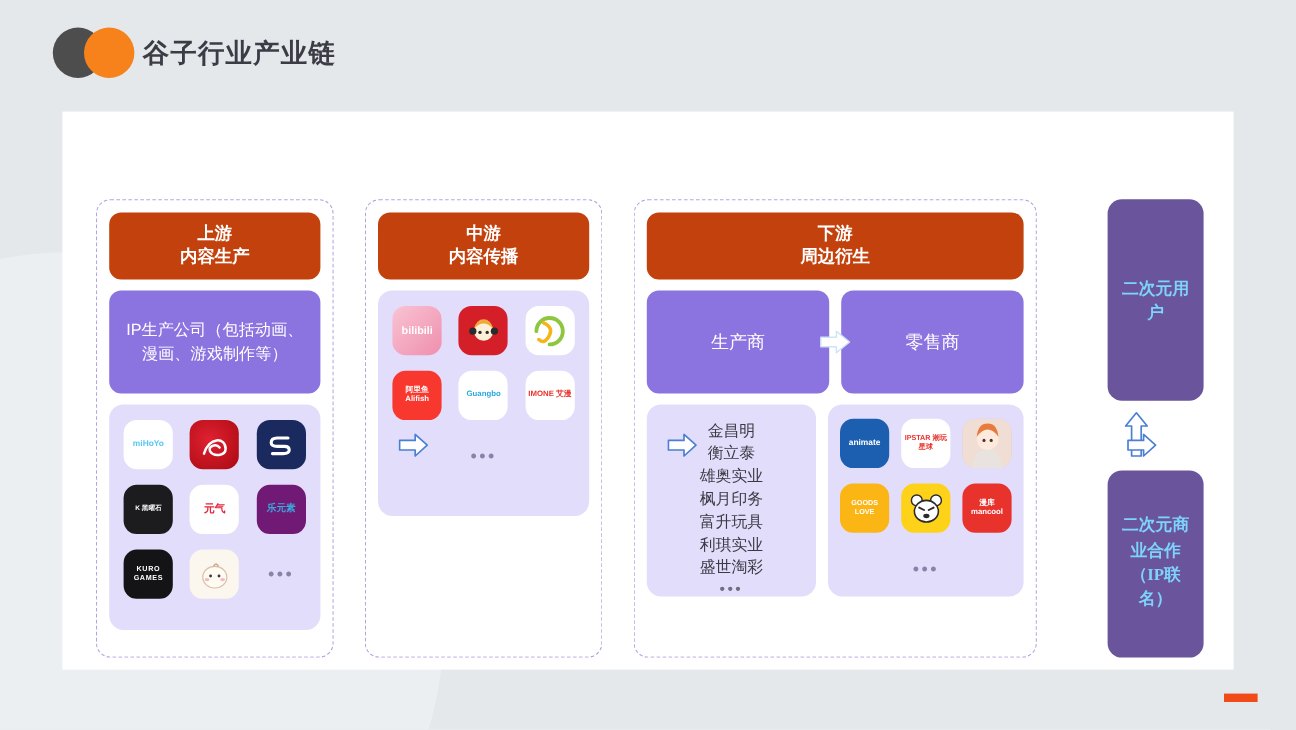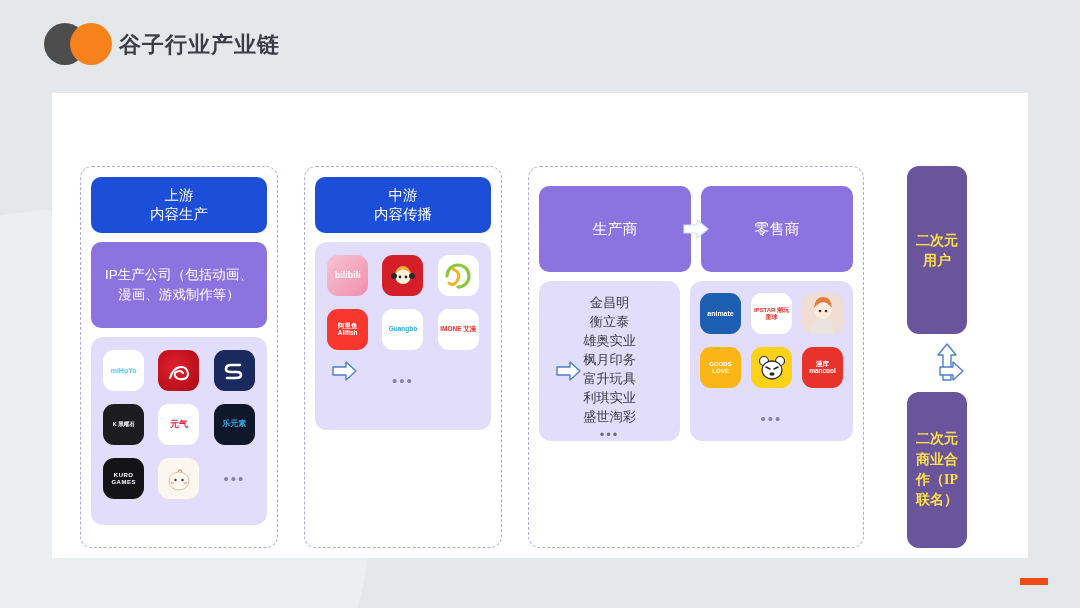--- a/index.html
+++ b/index.html
@@ -62,24 +62,24 @@
     border-radius: 12px;
     background: transparent;
     padding: 10px;
   }
   .col-up    { left: 28px;  top: 73px; width: 198px; height: 382px; }
   .col-mid   { left: 252px; top: 73px; width: 198px; height: 382px; }
   .col-down  { left: 476px; top: 73px; width: 336px; height: 382px; }
 
   .col-header {
     width: 100%; height: 56px; border-radius: 10px;
-    background: #1d4ed8;
+    background: #c2410c;
     display: flex; flex-direction: column;
     align-items: center; justify-content: center;
-    color: #ffffff; font-weight: normal; font-size: 14.5px; line-height: 1.32;
+    color: #ffffff; font-weight: bold; font-size: 14.5px; line-height: 1.32;
   }
 
   .col-desc {
     width: 100%; margin-top: 9px; height: 86px; border-radius: 10px;
     background: #8b73e0;
     display: flex; align-items: center; justify-content: center;
     color: #ffffff; font-size: 13.5px; line-height: 1.5;
     text-align: center; padding: 4px 9px;
   }
 
@@ -124,25 +124,25 @@
     flex: 1; height: 160px; border-radius: 12px; background: #e2ddfa;
     padding: 12px 10px 8px;
   }
   .name-list {
     text-align: center; color: #3a3a44; font-size: 13.2px; line-height: 1.44;
   }
   .name-list .dots { color: #6e6e80; letter-spacing: 2px; font-size: 13px; }
 
   
   .rail-box {
-    position: absolute; width: 60px; border-radius: 12px;
-    background: #6a549c; color: #fde047;
+    position: absolute; width: 80px; border-radius: 12px;
+    background: #6a549c; color: #7dd3fc;
     font-size: 14px; font-weight: bold; line-height: 1.45;
     display: flex; align-items: center; justify-content: center;
-    text-align: center; padding: 6px;
+    text-align: center; padding: 6px; margin-left: 16px;
   }
   .rail-top    { left: 855px; top: 73px;  height: 168px; }
   .rail-bottom { left: 855px; top: 299px; height: 156px; font-family: Liberation Serif, serif; }
   .rail-arrow-up {
     position: absolute; left: 884px; top: 250px;
     width: 22px; height: 38px;
   }
 
   
   .col-arrow { position: absolute; width: 25px; height: 20px; z-index: 6; }
@@ -203,21 +203,21 @@
           </div>
 
           <div class="logo-tile" style="background:#1c1c1e;color:#ffffff;font-size:5.5px;">
             <span class="tile-txt">K 黑曜石</span>
           </div>
 
           <div class="logo-tile" style="background:#ffffff;color:#e3263a;font-size:9px;">
             <span class="tile-txt">元气</span>
           </div>
 
-          <div class="logo-tile" style="background:#0f172a;color:#3aa7dd;font-size:8px;">
+          <div class="logo-tile" style="background:#701a75;color:#3aa7dd;font-size:8px;">
             <span class="tile-txt">乐元素</span>
           </div>
 
           <div class="logo-tile" style="background:#141416;color:#ffffff;font-size:6px;letter-spacing:.5px;">
             <span class="tile-txt">KURO GAMES</span>
           </div>
 
           <div class="logo-tile" style="background:#fbf6ee;">
             <svg width="30" height="30" viewBox="0 0 30 30">
               <ellipse cx="15" cy="17" rx="10" ry="9" fill="#fffaf2" stroke="#d9c0ab" stroke-width="1"></ellipse>
@@ -282,20 +282,24 @@
         </div>
         <div class="ellipsis-row">•••</div>
       </div>
     </div>
 
     <svg class="col-arrow arrow-2" viewBox="0 0 25 20">
       <path d="M1 6 H14 V1 L24 10 L14 19 V14 H1 Z" fill="#ffffff" stroke="#4a7fd4" stroke-width="1.4" stroke-linejoin="round"></path>
     </svg>
 
     <div class="col col-down">
+      <div class="col-header">
+        <span>下游</span>
+        <span>周边衍生</span>
+      </div>
 
       <div class="down-pair">
         <div class="down-sub">生产商</div>
         <div class="down-sub">零售商</div>
         <svg class="mid-arrow" viewBox="0 0 26 20">
           <path d="M1 6 H14 V1 L25 10 L14 19 V14 H1 Z" fill="#ffffff" stroke="#cfe3f7" stroke-width="1.2" stroke-linejoin="round"></path>
         </svg>
       </div>
 
       <div class="down-panels">

